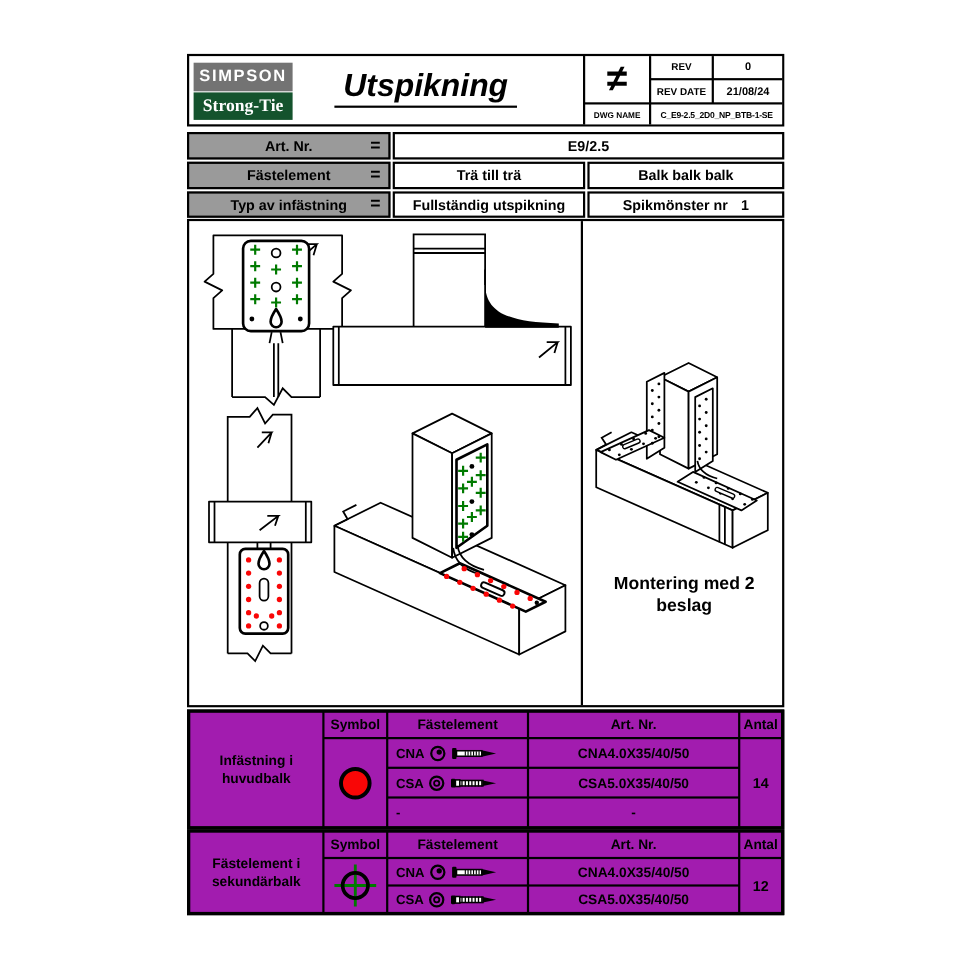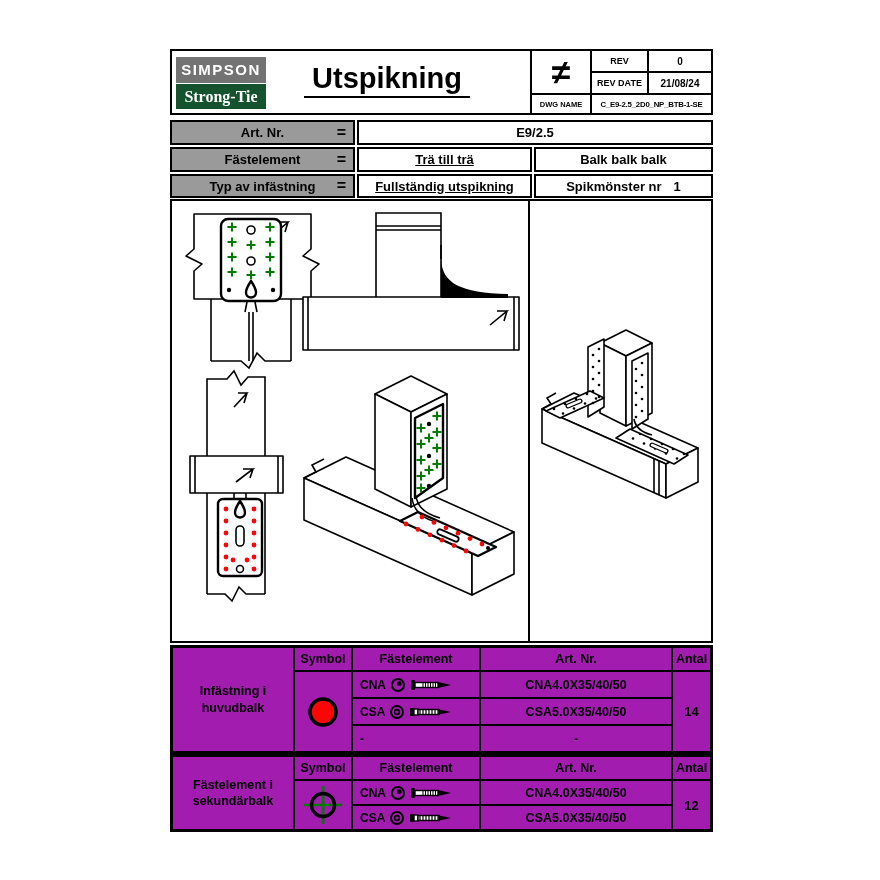--- a/index.html
+++ b/index.html
@@ -5,35 +5,35 @@
   html,body{margin:0;padding:0;}
   body{width:880px;height:880px;background:#fff;position:relative;font-family:"Liberation Sans",sans-serif;color:#000;}
   .doc{position:absolute;left:170px;top:49px;width:543px;height:783px;}
   .sec{position:absolute;box-sizing:border-box;background:#fff;}
   
   .header-sec{left:0;top:0;width:543px;height:66px;border:2px solid #000;}
   .logo{position:absolute;left:4px;top:6px;width:90px;}
   .logo-top{background:#737373;color:#fff;font-weight:bold;font-size:15px;letter-spacing:1.5px;text-align:center;height:26px;line-height:26px;}
   .logo-bot{background:#14532d;color:#fff;font-family:"Liberation Serif",serif;font-weight:bold;font-size:16px;text-align:center;height:25px;line-height:25px;margin-top:1px;}
   .title-wrap{position:absolute;left:70px;top:11px;width:290px;text-align:center;}
-  .title-wrap span{display:inline-block;font-size:29px;font-weight:bold;border-bottom:2.5px solid #000;padding:0 8px 1px;}
+  .title-wrap span{display:inline-block;font-size:29px;font-weight:bold;border-bottom:2.5px solid #000;padding:0 8px 1px;font-style:italic;}
   .rev-table{position:absolute;right:0;top:0;width:179px;height:62px;background:#000;border-left:2px solid #000;display:grid;grid-template-columns:58px 55px 1fr;grid-template-rows:20px 20px 1fr;gap:2px;}
   .rev-table>div{background:#fff;display:flex;align-items:center;justify-content:center;font-weight:bold;}
   .cell-sym{grid-row:1/3;grid-column:1;font-size:34px;font-weight:800;line-height:1;}
   .cell-revl,.cell-revdl{font-size:9px;}
   .cell-revv,.cell-revdv{font-size:10px;}
   .cell-dwgl{grid-row:3;grid-column:1;font-size:7.5px;}
   .cell-dwgv{grid-row:3;grid-column:2/4;font-size:7.8px;letter-spacing:-0.2px;}
   
   .info-row{position:absolute;left:0;width:543px;height:25px;display:flex;gap:2px;}
   .info-label{box-sizing:border-box;width:185px;background:#9a9a9a;border:2px solid #000;position:relative;display:flex;align-items:center;justify-content:center;font-size:13px;font-weight:bold;}
   .info-label .eq{position:absolute;right:7px;font-size:16px;font-weight:900;}
   .info-val{box-sizing:border-box;border:2px solid #000;display:flex;align-items:center;justify-content:center;font-size:13px;font-weight:bold;background:#fff;}
   .v-full{flex:1;}
-  .v-half1{width:175px;text-decoration:underline;}
+  .v-half1{width:175px;}
   .v-half2{flex:1;gap:12px;}
   
   .drawing-sec{left:0;top:150px;width:543px;height:444px;border:2px solid #000;}
   .vdivider{position:absolute;left:356px;top:0;bottom:0;width:2px;background:#000;}
   .drawing-sec svg{position:absolute;}
   .caption{position:absolute;font-size:16px;font-weight:bold;text-align:center;line-height:1.25;}
   #cap1{left:55px;top:402px;width:250px;}
   #cap2{left:380px;top:320px;width:140px;}
   svg .ln{fill:none;stroke:#000;stroke-width:1.6;}
   svg .lnf{fill:#fff;stroke:#000;stroke-width:1.6;stroke-linejoin:round;}
@@ -276,20 +276,21 @@
           <circle cx="117" cy="131.5" r="1.3"></circle>
           <circle cx="128" cy="136.5" r="1.3"></circle>
           <circle cx="139" cy="141.5" r="1.3"></circle>
       </g>
       <path d="M114,128 L128,134" stroke="#000" stroke-width="5" stroke-linecap="round" fill="none"></path>
       <path d="M114,128 L128,134" stroke="#fff" stroke-width="2.5" stroke-linecap="round" fill="none"></path>
       <path d="M30,89 L42,84" stroke="#000" stroke-width="5" stroke-linecap="round" fill="none"></path>
       <path d="M30,89 L42,84" stroke="#fff" stroke-width="2.5" stroke-linecap="round" fill="none"></path>
     </svg>
 
+    <div class="caption" id="cap2">Montering med 2 beslag</div>
   </div>
 
   <div class="sec ftable" id="ftable1">
     <div class="fcat">Infästning i huvudbalk</div>
     <div class="fhead">Symbol</div>
     <div class="fhead">Fästelement</div>
     <div class="fhead">Art. Nr.</div>
     <div class="fhead">Antal</div>
     <div class="fsym">
       <svg width="36" height="36" viewBox="0 0 36 36">

